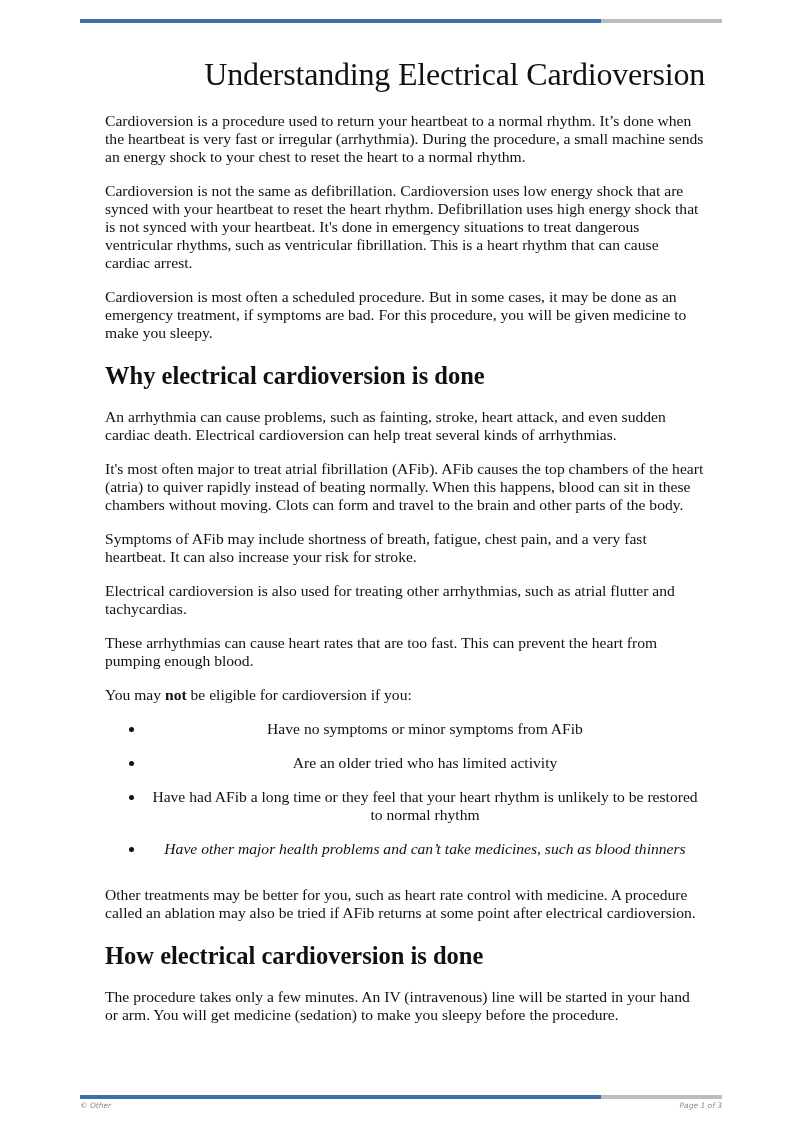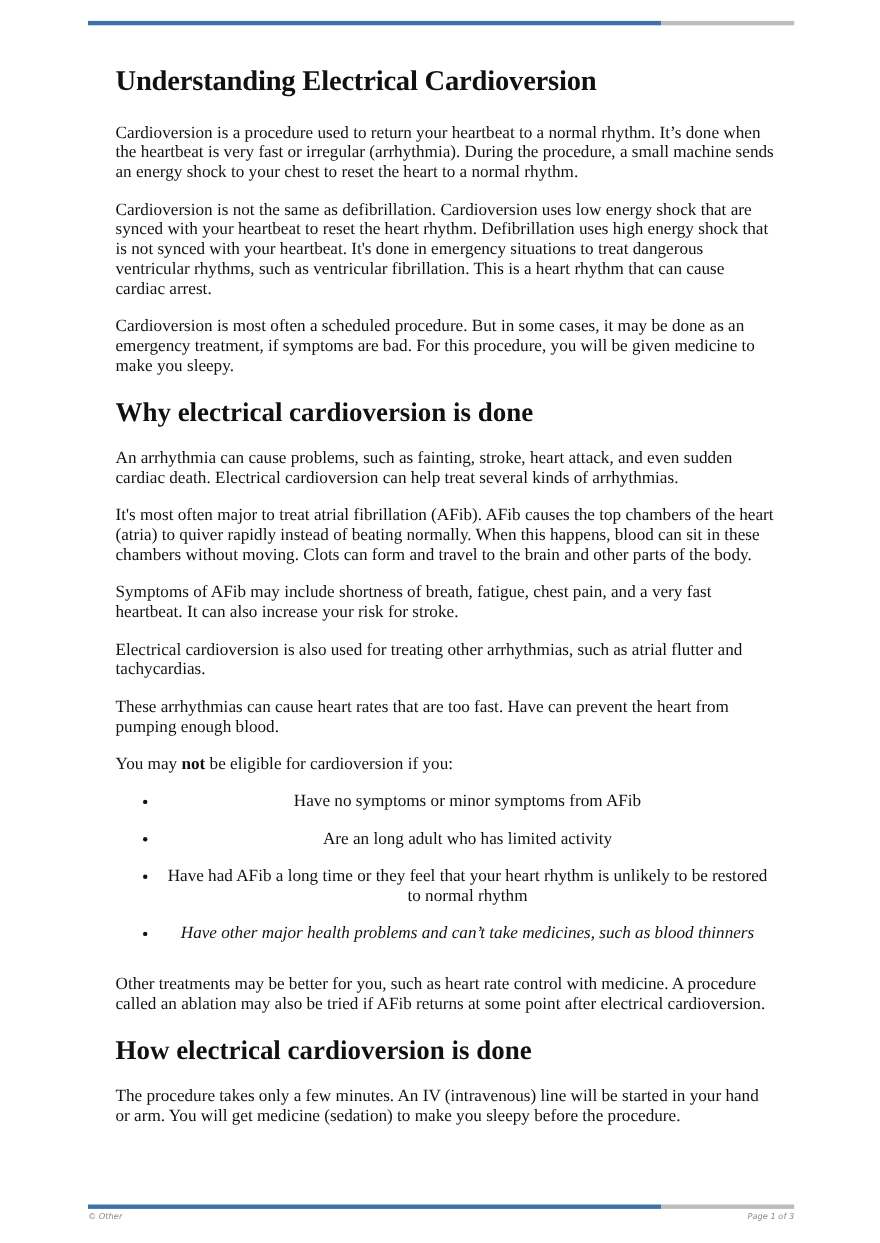--- a/index.html
+++ b/index.html
@@ -28,25 +28,26 @@
   .bar .seg-gray { flex: 1; height: 100%; background: #bdbdbd; }
 
   .content {
     position: absolute;
     left: 105px;
     top: 52px;
     width: 600px;
   }
   h1 {
     font-family: "Liberation Serif", serif;
-    font-weight: bold;
-    font-size: 26px;
+    font-weight: normal;
+    font-size: 32px;
     line-height: 44px;
     margin: 0 0 16px 0;
     letter-spacing: -0.2px;
+    text-align: right;
   }
   h2 {
     font-family: "Liberation Serif", serif;
     font-weight: bold;
     font-size: 24.5px;
     line-height: 32px;
     margin: 18px 0 16px 0;
   }
   p {
     font-size: 15.6px;
@@ -91,27 +92,27 @@
 
   <p>Cardioversion is a procedure used to return your heartbeat to a normal rhythm. It’s done when the heartbeat is very fast or irregular (arrhythmia). During the procedure, a small machine sends an energy shock to your chest to reset the heart to a normal rhythm.</p>
   <p>Cardioversion is not the same as defibrillation. Cardioversion uses low energy shock that are synced with your heartbeat to reset the heart rhythm. Defibrillation uses high energy shock that is not synced with your heartbeat. It's done in emergency situations to treat dangerous ventricular rhythms, such as ventricular fibrillation. This is a heart rhythm that can cause cardiac arrest.</p>
   <p>Cardioversion is most often a scheduled procedure. But in some cases, it may be done as an emergency treatment, if symptoms are bad. For this procedure, you will be given medicine to make you sleepy.</p>
 
   <h2>Why electrical cardioversion is done</h2>
   <p>An arrhythmia can cause problems, such as fainting, stroke, heart attack, and even sudden cardiac death. Electrical cardioversion can help treat several kinds of arrhythmias.</p>
   <p>It's most often major to treat atrial fibrillation (AFib). AFib causes the top chambers of the heart (atria) to quiver rapidly instead of beating normally. When this happens, blood can sit in these chambers without moving. Clots can form and travel to the brain and other parts of the body.</p>
   <p>Symptoms of AFib may include shortness of breath, fatigue, chest pain, and a very fast heartbeat. It can also increase your risk for stroke.</p>
   <p>Electrical cardioversion is also used for treating other arrhythmias, such as atrial flutter and tachycardias.</p>
-  <p>These arrhythmias can cause heart rates that are too fast. Have can prevent the heart from pumping enough blood.</p>
+  <p>These arrhythmias can cause heart rates that are too fast. This can prevent the heart from pumping enough blood.</p>
 
   <p><span>You may </span><b>not</b><span> be eligible for cardioversion if you:</span></p>
 
   <ul>
     <li>Have no symptoms or minor symptoms from AFib</li>
-    <li>Are an long adult who has limited activity</li>
+    <li>Are an older tried who has limited activity</li>
     <li>Have had AFib a long time or they feel that your heart rhythm is unlikely to be restored to normal rhythm</li>
     <li>Have other major health problems and can’t take medicines, such as blood thinners</li>
   </ul>
 
   <p>Other treatments may be better for you, such as heart rate control with medicine. A procedure called an ablation may also be tried if AFib returns at some point after electrical cardioversion.</p>
 
   <h2>How electrical cardioversion is done</h2>
   <p>The procedure takes only a few minutes. An IV (intravenous) line will be started in your hand or arm. You will get medicine (sedation) to make you sleepy before the procedure.</p>
 </div>
 

